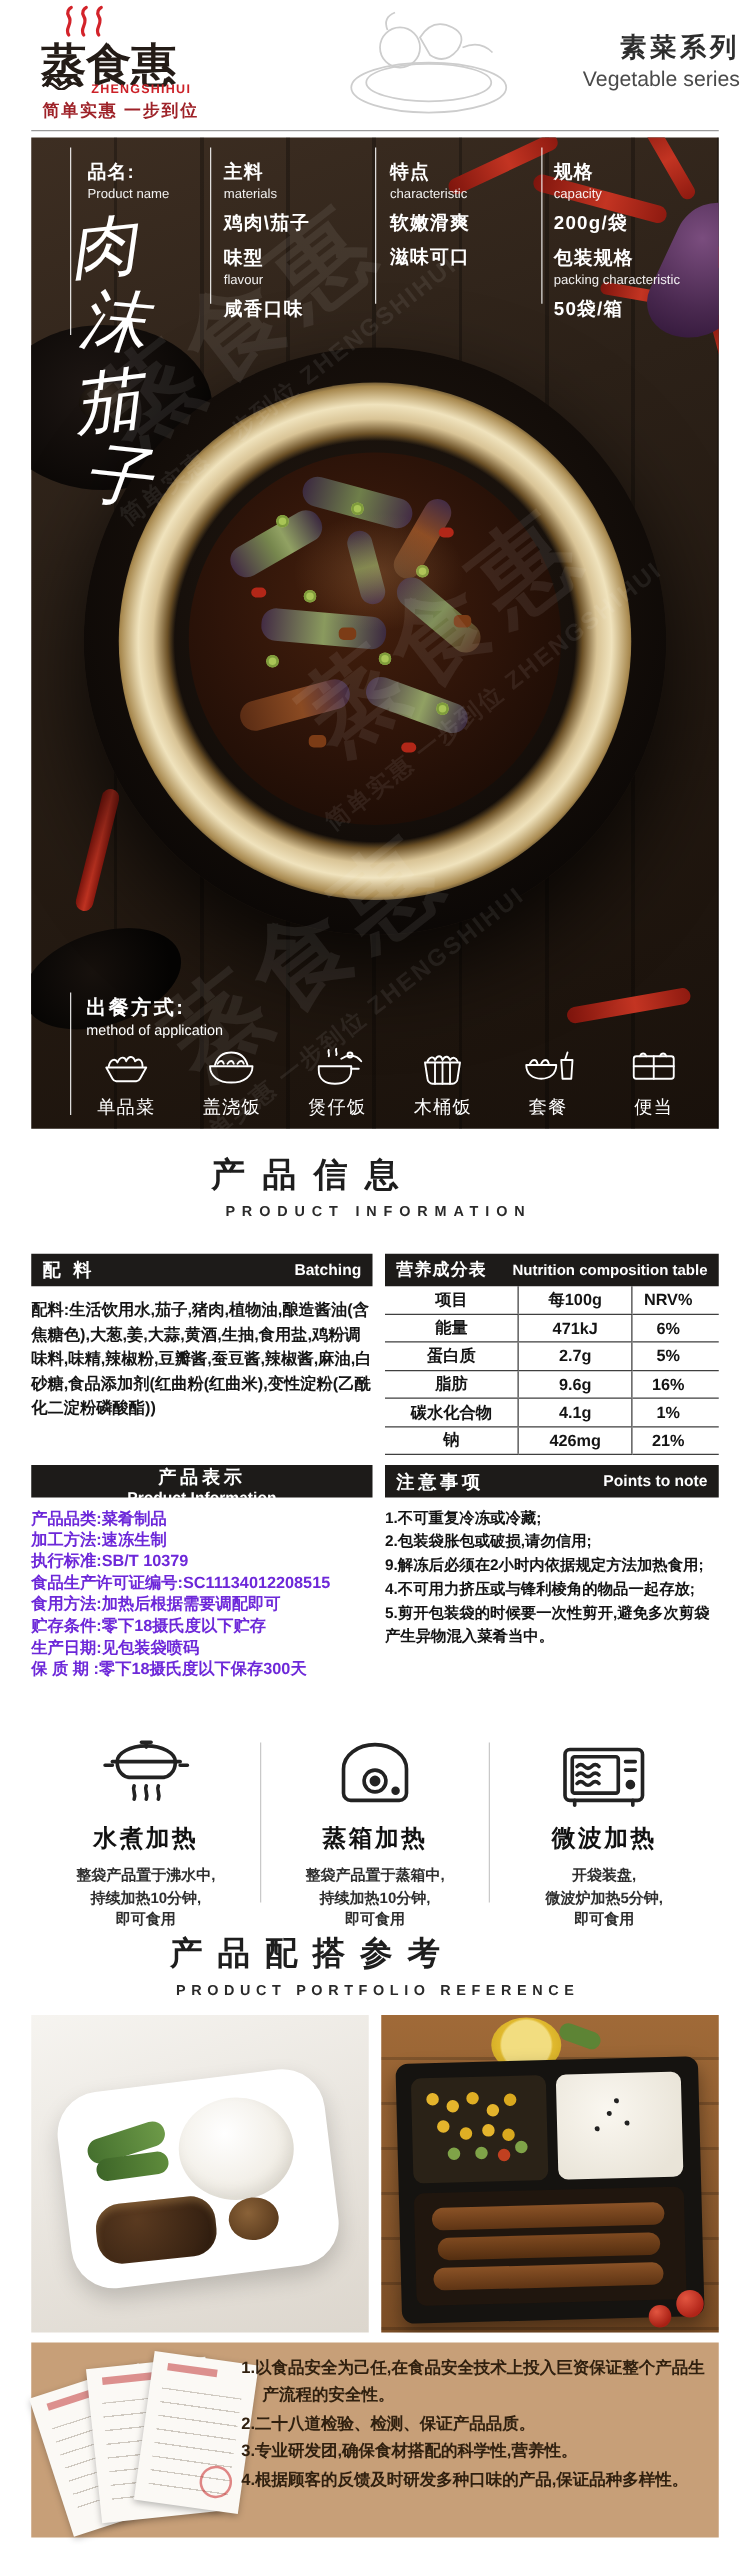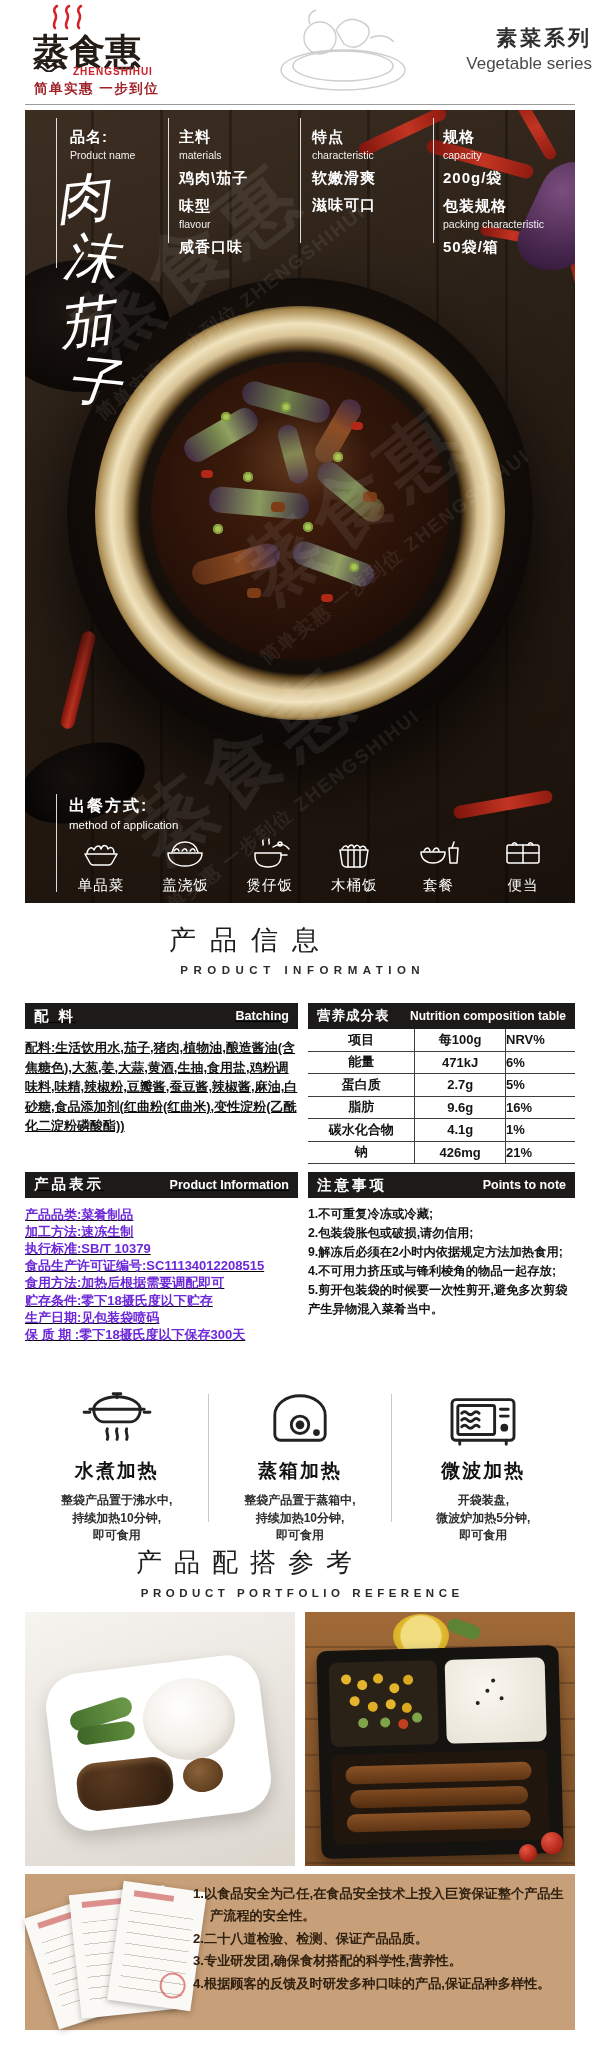--- a/index.html
+++ b/index.html
@@ -58,38 +58,38 @@
   .calli span:nth-child(3){transform:rotate(-7deg) translateX(3px);}
   .calli span:nth-child(4){transform:rotate(6deg) translateX(12px);}
   .serve-title{position:absolute;left:44px;top:686px;color:#fff;}
   .serve-title .cn{font-size:16px;font-weight:bold;letter-spacing:2px;}
   .serve-title .en{font-size:11.5px;margin-top:2px;}
   .serve-items{position:absolute;left:36px;right:12px;top:726px;display:flex;justify-content:space-between;}
   .serve-item{width:80px;text-align:center;color:#fff;}
   .serve-item svg{display:block;margin:0 auto;}
   .serve-label{font-size:14.5px;margin-top:4px;letter-spacing:1px;}
   
-  .sec-title{position:absolute;left:0;width:488px;text-align:center;font-size:27px;color:#1e1e1e;letter-spacing:14px;text-indent:14px;}
+  .sec-title{position:absolute;left:0;width:488px;text-align:center;font-size:27px;color:#1e1e1e;letter-spacing:14px;text-indent:14px;font-weight:bold;}
   .sec-sub{position:absolute;left:0;width:600px;text-align:center;font-size:11.5px;font-weight:bold;color:#2a2a2a;letter-spacing:5.5px;text-indent:5.5px;}
   
-  .lcol{position:absolute;left:25px;top:1003px;width:273px;text-decoration:underline;}
+  .lcol{position:absolute;left:25px;top:1003px;width:273px;}
   .rcol{position:absolute;left:308px;top:1003px;width:267px;}
   .bar{height:26px;background:#1d1b19;color:#fff;display:flex;align-items:center;justify-content:space-between;padding:0 9px;box-sizing:border-box;}
   .bar .bcn{font-size:14.5px;font-weight:bold;letter-spacing:3px;}
   .bar .ben{font-size:12.5px;font-weight:bold;}
   .bar .bcn-sm{font-size:13.5px;font-weight:bold;letter-spacing:1px;}
   .bar .ben-sm{font-size:12px;font-weight:bold;}
   .batch-text{margin-top:9px;font-size:13px;line-height:19.5px;font-weight:bold;color:#161616;}
-  .m36{margin-top:36px;} .m8{margin-top:8px;} .m6{margin-top:6px;}
+  .m36{margin-top:36px;flex-direction:column;} .m8{margin-top:8px;} .m6{margin-top:6px;}
   .lab-lines{margin-top:8px;}
   .lab-line{font-size:13px;line-height:17.2px;font-weight:bold;color:#6d28d9;white-space:nowrap;}
   .ntable{width:100%;border-collapse:collapse;margin-top:0;}
   .ntable td{border-bottom:1px solid #3f3f3f;font-weight:bold;font-size:13px;color:#141414;height:21.5px;text-align:center;padding:0;}
   .ntable td+td{border-left:1px solid #3f3f3f;}
-  .ntable td:last-child{text-align:left;padding-right:12px;}
+  .ntable td:last-child{text-align:center;padding-right:12px;}
   .note-lines{margin-top:7px;}
   .note-line{font-size:12.3px;line-height:19px;font-weight:bold;color:#141414;}
   
   .methods{position:absolute;left:25px;top:1388px;width:550px;display:flex;}
   .method{width:183.33px;text-align:center;}
   .method svg{display:block;margin:0 auto;}
   .mtitle{font-size:19px;font-weight:bold;color:#111;margin-top:8px;letter-spacing:2px;}
   .mlines{margin-top:8px;}
   .mline{font-size:12px;font-weight:bold;color:#2e2e2e;line-height:17.5px;}
   .mdivider{position:absolute;top:6px;width:1px;height:128px;background:#c9c9c9;}

